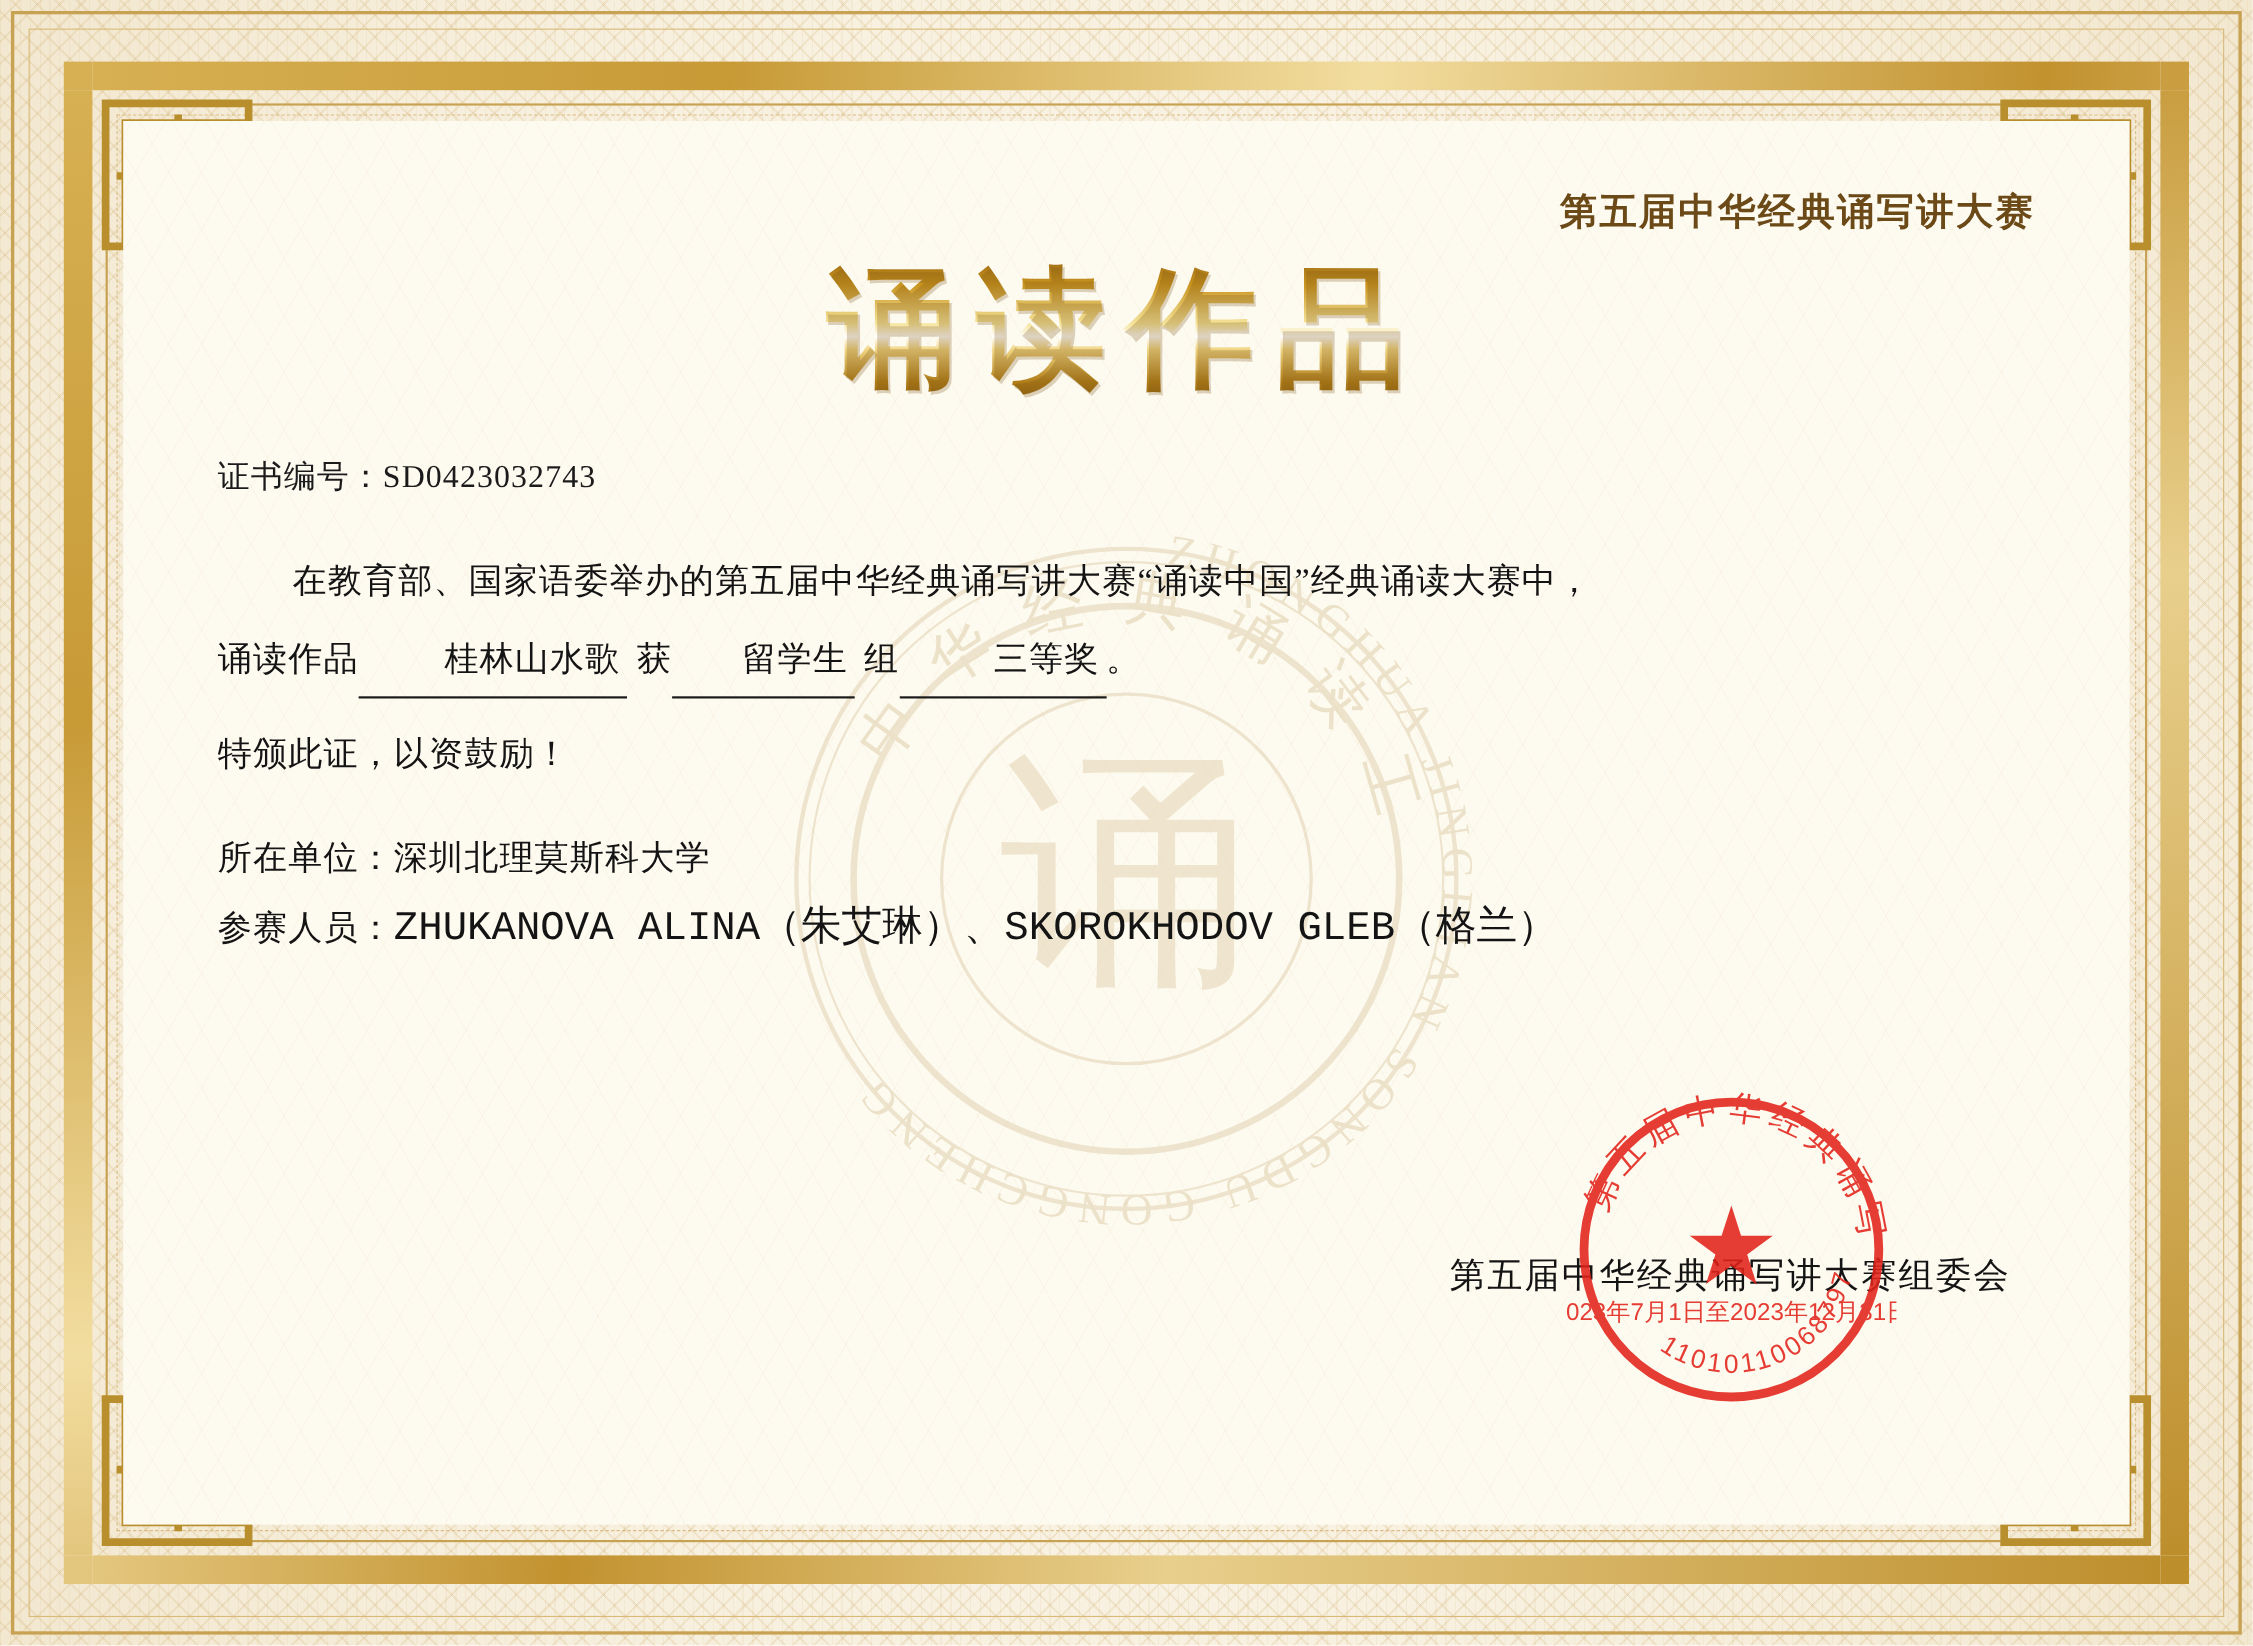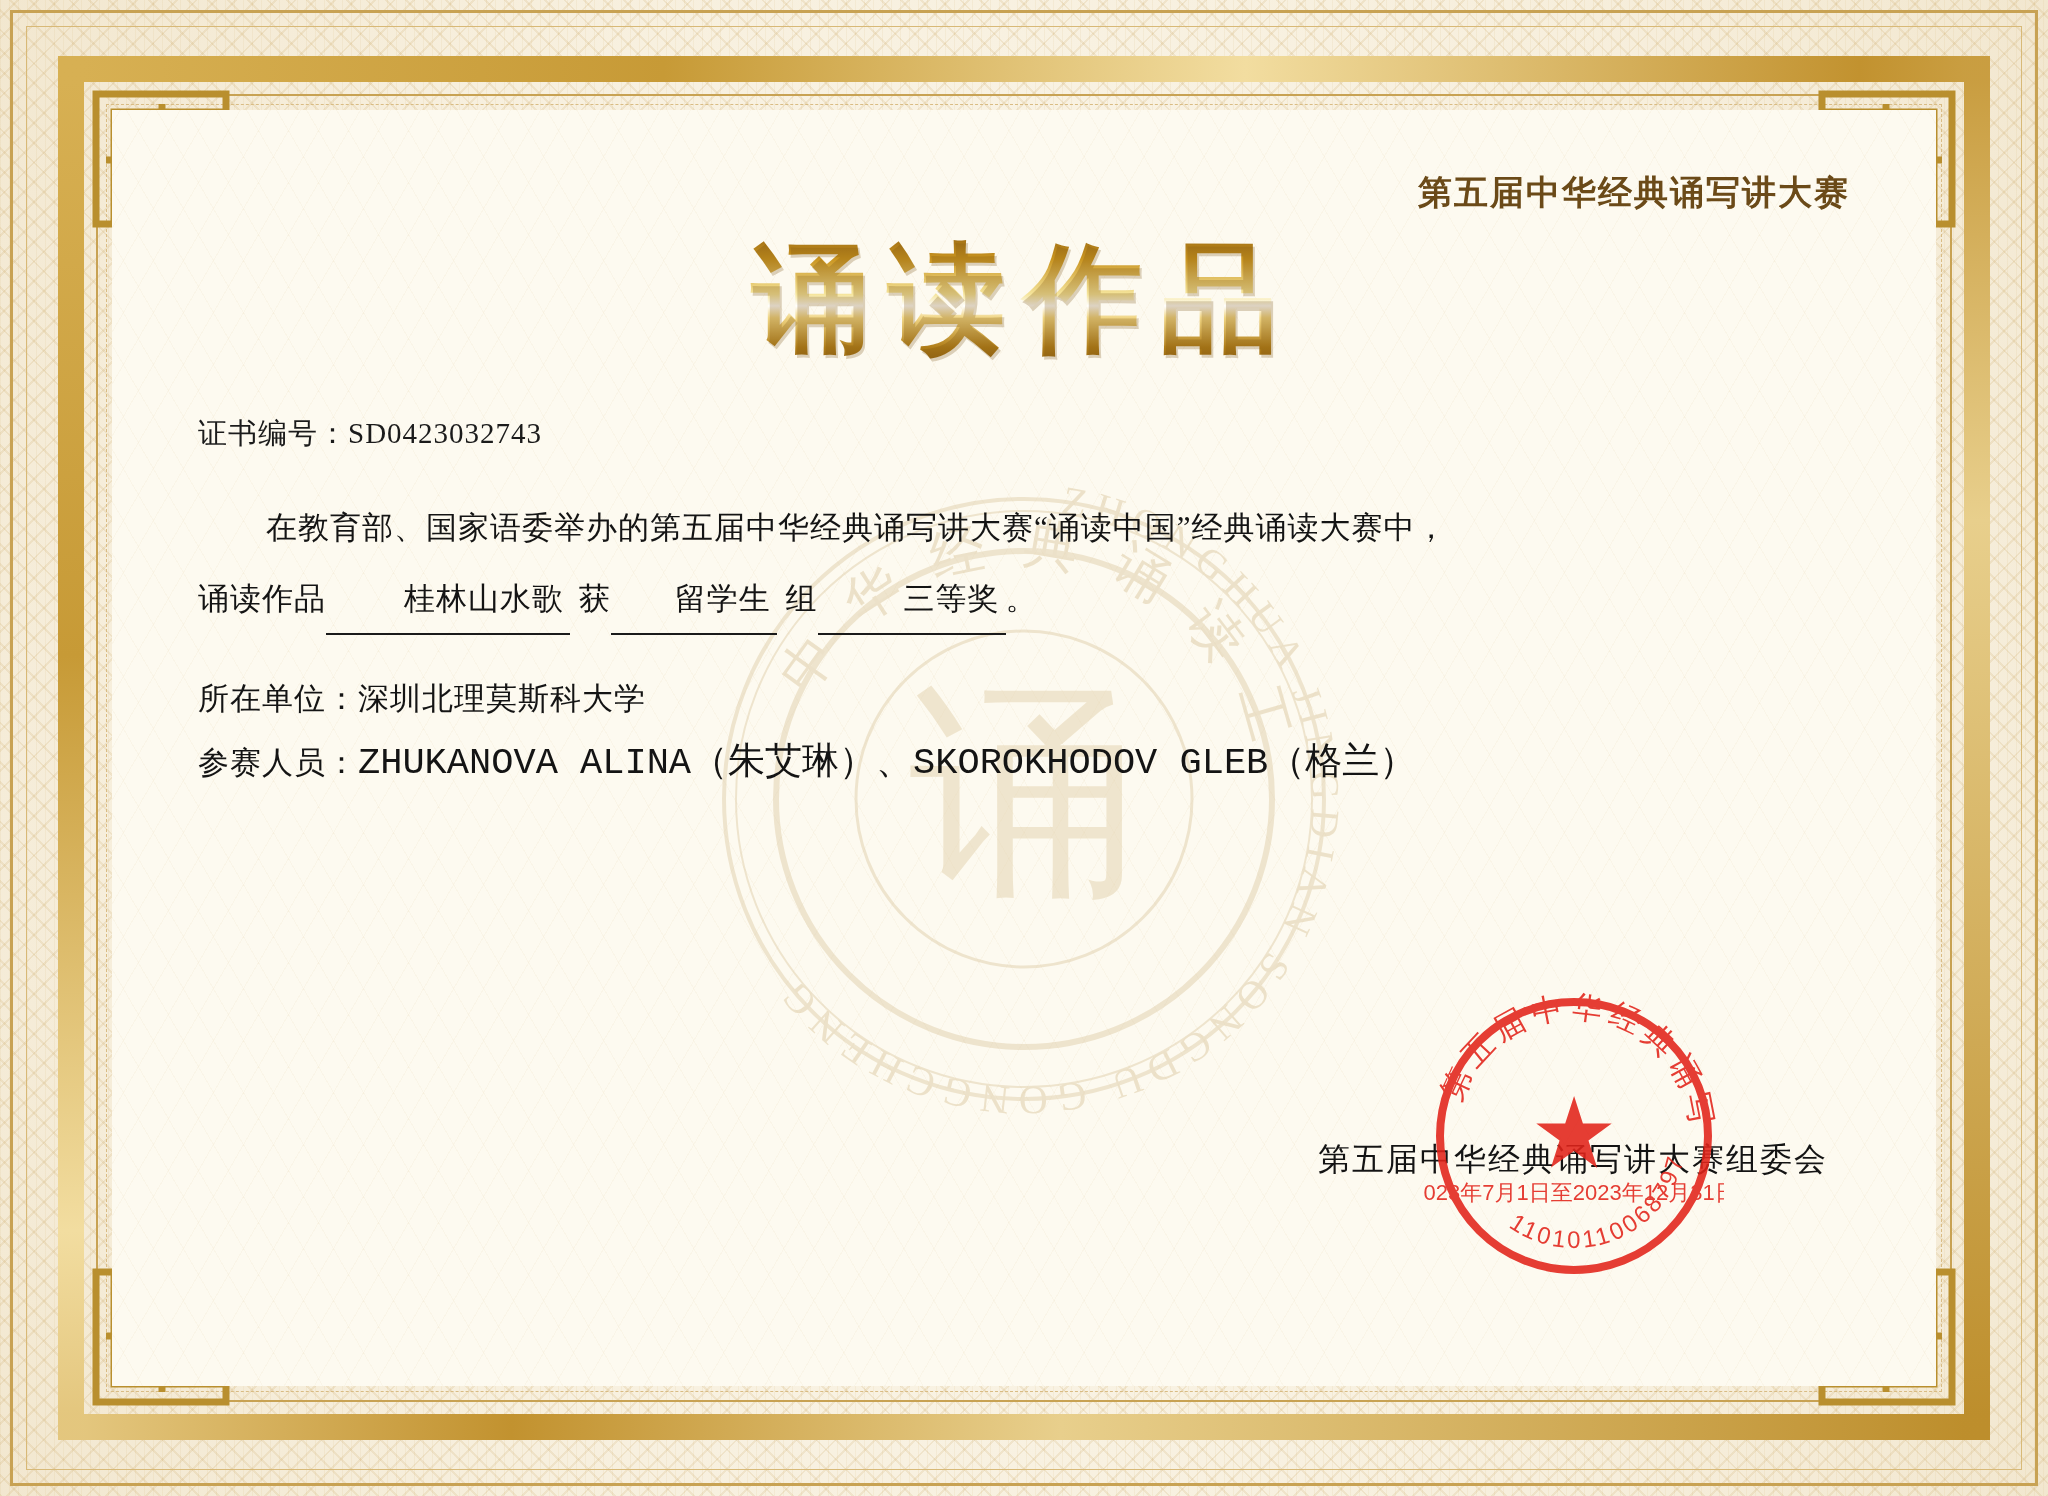--- a/index.html
+++ b/index.html
@@ -275,20 +275,21 @@
         <span>证书编号：</span><span>SD0423032743</span>
       </div>
 
       <div class="body-text">
         <div class="para-1">在教育部、国家语委举办的第五届中华经典诵写讲大赛“诵读中国”经典诵读大赛中，</div>
         <div class="para-2">
           <span>诵读作品</span><span class="blank work">桂林山水歌</span>
           <span>获</span><span class="blank group">留学生</span>
           <span>组</span><span class="blank prize">三等奖</span><span>。</span>
         </div>
+        <div class="para-3">特颁此证，以资鼓励！</div>
       </div>
 
       <div class="info-block">
         <div>
           <span>所在单位：</span><span>深圳北理莫斯科大学</span>
         </div>
         <div>
           <span>参赛人员：</span><span class="en">ZHUKANOVA ALINA（朱艾琳）、SKOROKHODOV GLEB（格兰）</span>
         </div>
       </div>

